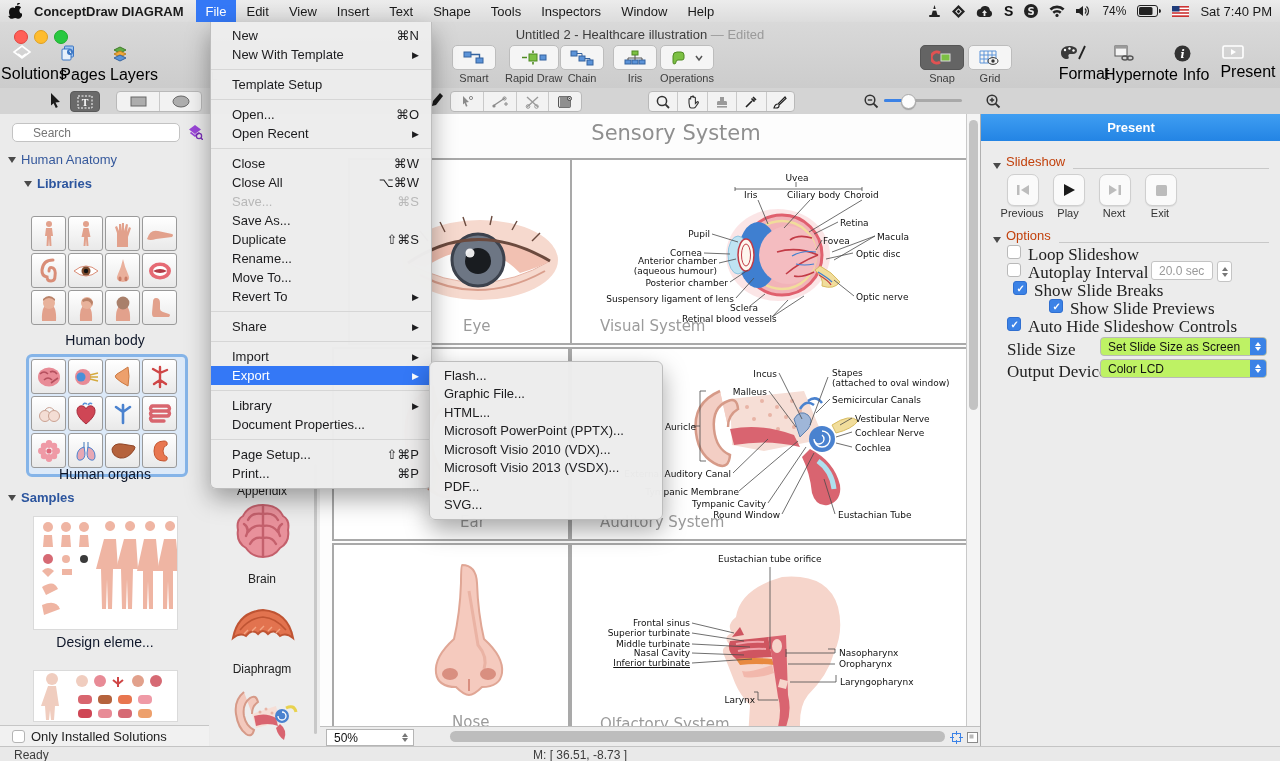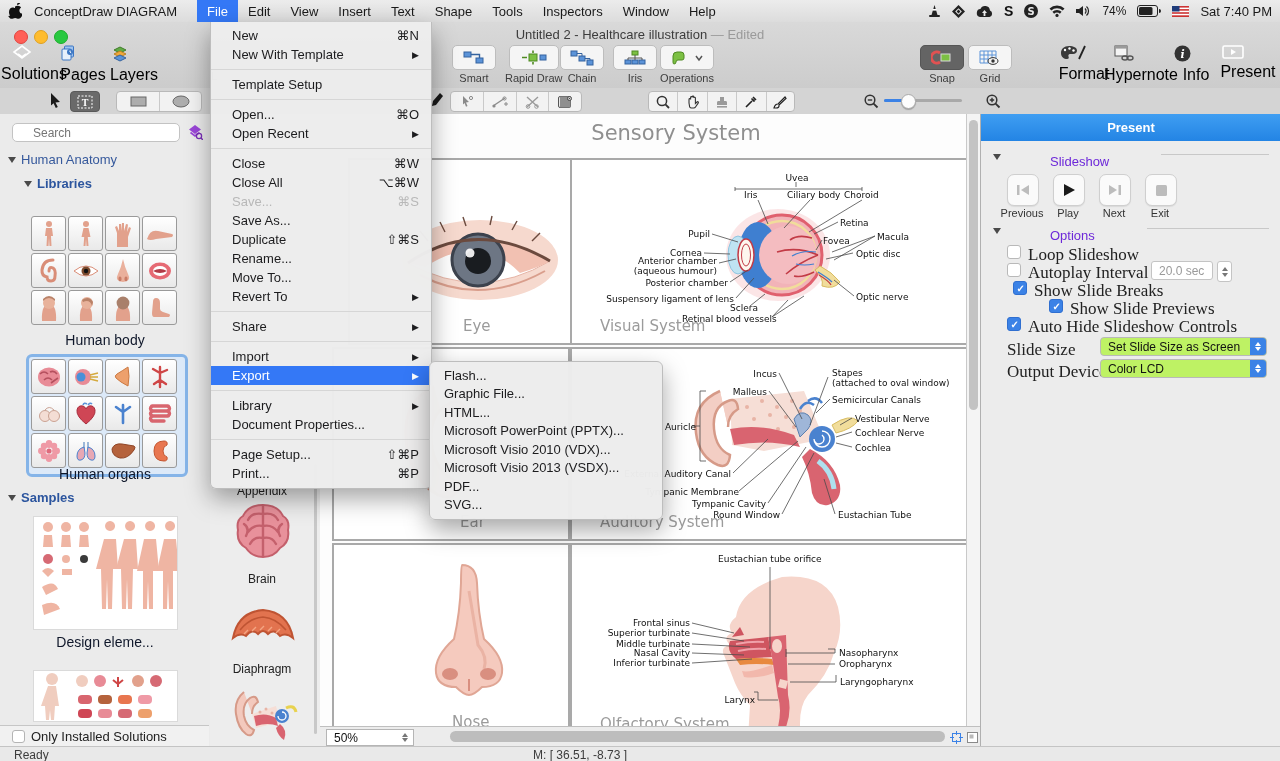--- a/index.html
+++ b/index.html
@@ -5,21 +5,21 @@
   html,body{margin:0;padding:0;}
   .screen{position:relative;width:1280px;height:761px;background:#fff;overflow:hidden;
     font-family:"Liberation Sans",sans-serif;-webkit-font-smoothing:antialiased;}
   .abs{position:absolute;}
 
   
   .menubar{position:absolute;left:0;top:0;width:1280px;height:22px;background:linear-gradient(#ececec,#dcdcdc);
     border-bottom:1px solid #b6b6b6;display:flex;align-items:center;font-size:13px;color:#1a1a1a;}
   .mb-left{display:flex;align-items:center;height:100%;}
   .mb-apple{width:30px;display:flex;justify-content:center;align-items:center;}
-  .mb-app{font-weight:normal;padding:0 20px 0 4px;}
+  .mb-app{font-weight:bold;padding:0 12px 0 4px;}
   .mb-item{padding:0 10px;height:22px;display:flex;align-items:center;}
   .mb-item.active{background:#3478f6;color:#fff;}
   .mb-right{position:absolute;right:8px;top:0;height:22px;display:flex;align-items:center;gap:11px;font-size:12px;}
   .sicon{display:inline-flex;align-items:center;}
 
   
   .toolbar{position:absolute;left:0;top:22px;width:1280px;height:66px;background:linear-gradient(#d9d9d9,#cccccc);
     border-bottom:1px solid #a8a8a8;}
   .tl{position:absolute;width:12px;height:12px;border-radius:50%;top:8px;}
   .wtitle{position:absolute;left:0;right:0;top:5px;text-align:center;font-size:13px;color:#3c3c3c;}
@@ -72,21 +72,21 @@
   .caption{position:absolute;font-size:15px;color:#9b9b9b;font-family:"DejaVu Sans",sans-serif;}
   .dlab{position:absolute;font-size:9px;color:#101010;white-space:nowrap;font-family:"DejaVu Sans",sans-serif;line-height:10px;}
   .dlab.ra{text-align:right;}
   .vscroll{position:absolute;left:646px;top:0;width:14px;height:612px;background:#f4f4f4;border-left:1px solid #c9c9c9;}
   .vthumb{position:absolute;left:2px;width:9px;border-radius:5px;background:#c3c3c3;}
 
   
   .rpanel{position:absolute;left:980px;top:114px;width:300px;height:632px;background:#ececec;border-left:1px solid #b0b0b0;box-sizing:border-box;}
   .rhead{position:absolute;left:0;top:0;width:300px;height:27px;background:linear-gradient(#3f9ef2,#2384e4);
      color:#fff;font-size:13px;font-weight:bold;display:flex;align-items:center;justify-content:center;}
-  .sect{position:absolute;display:flex;align-items:flex-start;font-size:13px;color:#6d28d9;gap:44px;}
+  .sect{position:absolute;display:flex;align-items:flex-end;font-size:13px;color:#c2410c;}
   .sect .line{height:1px;background:#c8c8c8;flex:1;margin-left:8px;}
   .pbtn{position:absolute;width:30px;height:30px;background:#fafafa;border:1px solid #cfcfcf;border-radius:7px;
      display:flex;align-items:center;justify-content:center;box-shadow:0 1px 1px rgba(0,0,0,.08);}
   .pbl{position:absolute;font-size:11px;color:#333;width:60px;text-align:center;}
   .optrow{position:absolute;display:flex;align-items:flex-start;font-size:17px;color:#222;font-family:Liberation Serif, serif;}
   .mcb{width:14px;height:14px;border-radius:3px;margin-right:7px;box-sizing:border-box;position:relative;flex:none;}
   .mcb.off{background:#fff;border:1px solid #b9b9b9;}
   .mcb.on{background:#3b82e6;border:1px solid #2f6fd0;}
   .mcb.on::after{content:"✓";color:#fff;font-size:10px;position:absolute;left:2.5px;top:0.5px;font-weight:bold;}
   .mselect{position:absolute;height:19px;background:#bef264;border:1px solid #b9b9b9;border-radius:4px;display:flex;
@@ -943,21 +943,21 @@
           <path d="M263 119 H216"></path>
           <path d="M264 137 H218 M264 137 V130"></path>
           <path d="M186 155 H206 M186 155 V147 M186 147 H182"></path>
         </g>
       </svg>
       <span class="dlab" style="left:146px;top:9px;">Eustachian tube orifice</span>
       <span class="dlab ra" style="right:278px;top:73px;">Frontal sinus</span>
       <span class="dlab ra" style="right:278px;top:83px;">Superior turbinate</span>
       <span class="dlab ra" style="right:278px;top:94px;">Middle turbinate</span>
       <span class="dlab ra" style="right:278px;top:103px;">Nasal Cavity</span>
-      <span class="dlab ra" style="right:278px;top:113px;">Inferior turbinate</span>
+      <span class="dlab ra" style="right:278px;top:113px;text-decoration:underline;">Inferior turbinate</span>
       <span class="dlab" style="left:267px;top:103px;">Nasopharynx</span>
       <span class="dlab" style="left:267px;top:114px;">Oropharynx</span>
       <span class="dlab" style="left:268px;top:132px;">Laryngopharynx</span>
       <span class="dlab ra" style="right:213px;top:150px;">Larynx</span>
       <span class="caption" style="left:28px;top:170px;">Olfactory System</span>
     </div>
 
     <div class="vscroll">
       <span class="vthumb" style="top:6px;height:290px;"></span>
     </div>

